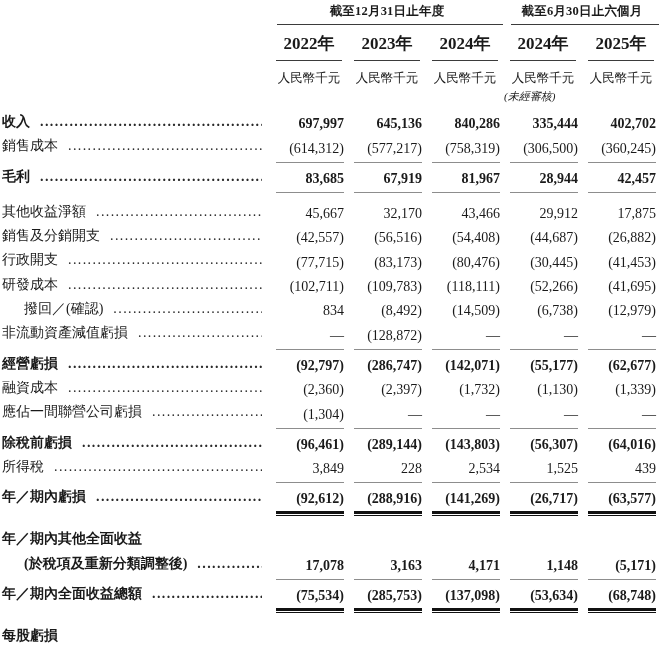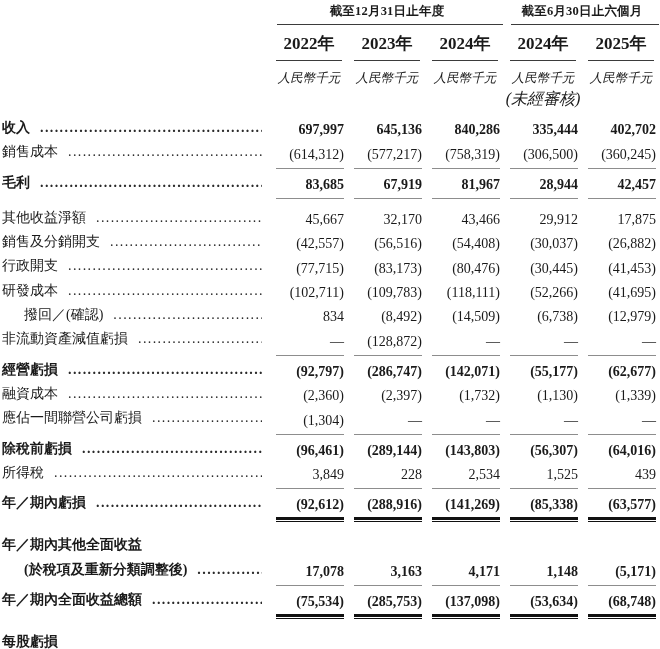--- a/index.html
+++ b/index.html
@@ -63,28 +63,26 @@
   .yr-rule { height: 1px; padding: 0; }
   .yr-rule .line {
     height: 1px;
     background: #3b3b3b;
     margin: 0 5px;
   }
 
   .cur-cell {
     text-align: center;
     font-size: 12.5px;
-    font-style: italic;
     padding: 8px 0 0 0;
     white-space: nowrap;
     margin-left: 36px;
   }
   .unaud-cell {
-    text-align: center;
-    font-size: 16px;
+    font-size: 11px;
     font-style: italic;
     padding: 2px 0 6px 0;
     white-space: nowrap;
   }
 
   
   td.label {
     font-size: 14px;
     padding: 2px 8px 2px 2px;
     white-space: nowrap;
@@ -312,21 +310,21 @@
         <tr>
           <td class="label">
             <span class="lbl-wrap">
               <span class="txt">銷售及分銷開支</span>
               <span class="dots">..................................................</span>
             </span>
           </td>
           <td class="num">(42,557)</td>
           <td class="num">(56,516)</td>
           <td class="num">(54,408)</td>
-          <td class="num">(30,037)</td>
+          <td class="num">(44,687)</td>
           <td class="num">(26,882)</td>
         </tr>
         <tr>
           <td class="label">
             <span class="lbl-wrap">
               <span class="txt">行政開支</span>
               <span class="dots">..................................................</span>
             </span>
           </td>
           <td class="num">(77,715)</td>
@@ -496,21 +494,21 @@
         <tr>
           <td class="label bold">
             <span class="lbl-wrap">
               <span class="txt">年／期內虧損</span>
               <span class="dots">..................................................</span>
             </span>
           </td>
           <td class="num bold">(92,612)</td>
           <td class="num bold">(288,916)</td>
           <td class="num bold">(141,269)</td>
-          <td class="num bold">(85,338)</td>
+          <td class="num bold">(26,717)</td>
           <td class="num bold">(63,577)</td>
         </tr>
         <tr class="dbl">
           <td class="label"></td>
           <td>
             <div class="ln2">
               <div class="a"></div>
               <div class="b"></div>
             </div>
           </td>

